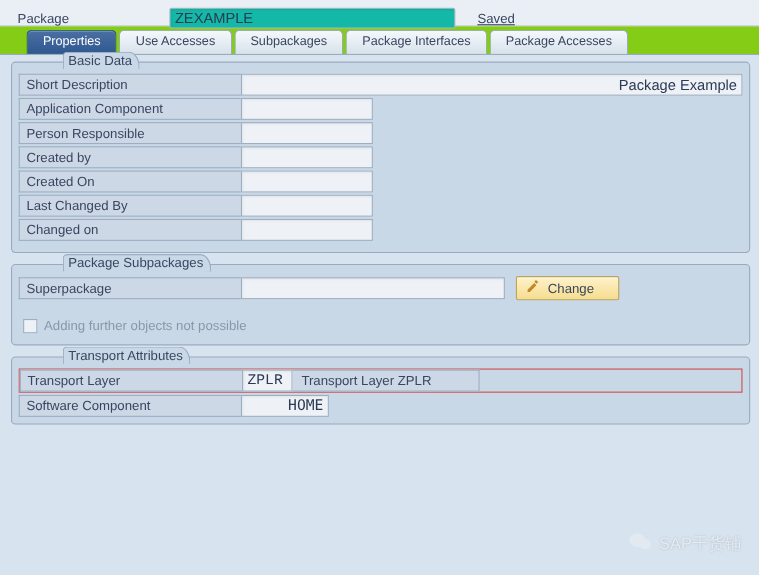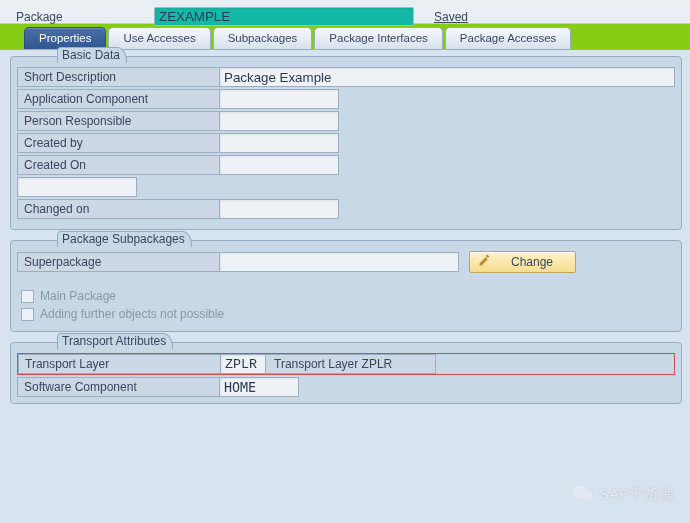--- a/index.html
+++ b/index.html
@@ -111,38 +111,39 @@
     color:#3a4660;
     border-right:none;
   }
   .cell-input {
     height:20px;
     border:1px solid #9daec2;
     background:#eef2f6;
     padding:1px 4px;
     color:#2b3a55;
     box-shadow: inset 1px 1px 2px rgba(0,0,0,0.06);
+    text-align: right;
   }
   .cell-input.wide { flex:1; }
   .cell-input.short { width:120px; }
   .cell-input.sm { width:46px; text-align:left;font-family:Liberation Mono, monospace; }
   .cell-ro {
     height:20px;
     border:1px solid #9daec2;
     background:#ccd8e6;
     padding:0 8px;
     line-height:18px;
     color:#3a4660;
     border-left:none;
   }
 
   .btn {
     display:inline-flex;
     align-items:center;
-    gap:20px;
+    gap:7px;
     height:22px;
     padding:0 22px 0 8px;
     margin-left:10px;
     background:linear-gradient(#fff2ca,#f6dd8e);
     border:1px solid #b9a65b;
     border-radius:2px;
     color:#3a4660;
     cursor:pointer;
     box-shadow:inset 0 1px 0 #fff;
   }
@@ -208,20 +209,21 @@
     </div>
     <div class="row">
       <div class="cell-label">Created by</div>
       <input class="cell-input short" value="" style="">
     </div>
     <div class="row">
       <div class="cell-label">Created On</div>
       <input class="cell-input short" value="" style="">
     </div>
     <div class="row">
+      <div class="cell-label">Last Changed By</div>
       <input class="cell-input short" value="" style="">
     </div>
     <div class="row">
       <div class="cell-label">Changed on</div>
       <input class="cell-input short" value="" style="">
     </div>
   </div>
 
   <div class="groupbox">
     <div class="groupbox-title">Package Subpackages</div>
@@ -236,24 +238,20 @@
             </svg>
         </span>
         <span>Change</span>
       </div>
     </div>
 
     <div style="height:10px"></div>
 
     <div class="chk-row">
       <span class="chk"></span>
-      <span>Main Package</span>
-    </div>
-    <div class="chk-row">
-      <span class="chk"></span>
       <span>Adding further objects not possible</span>
     </div>
   </div>
 
   <div class="groupbox" style="padding-bottom:4px">
     <div class="groupbox-title">Transport Attributes</div>
 
     <div class="highlight-group">
       <div class="cell-label">Transport Layer</div>
       <input class="cell-input sm" value="ZPLR" style="">

